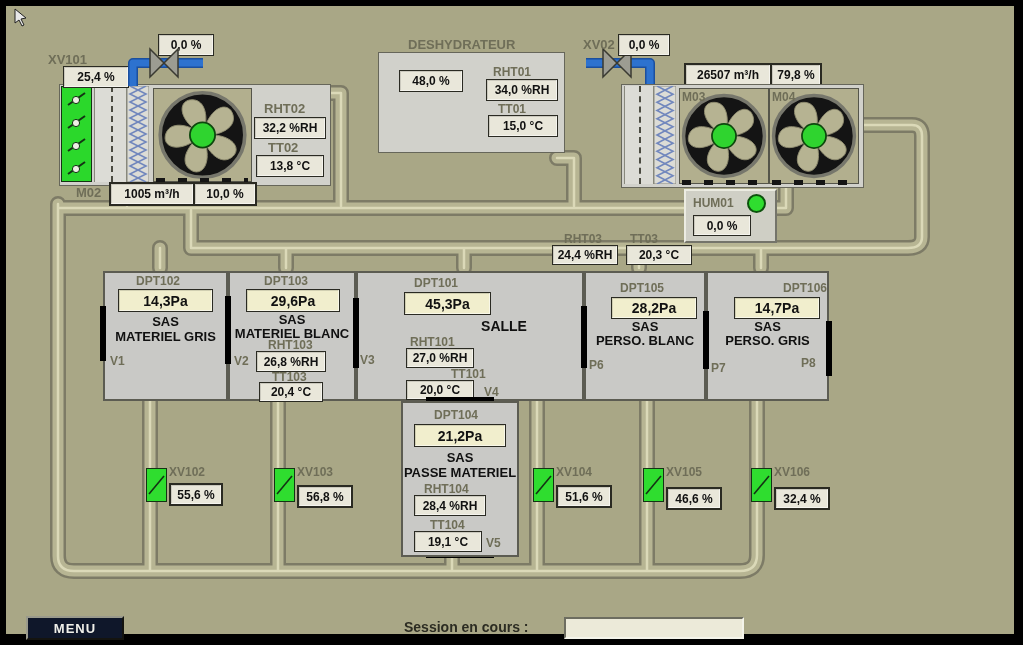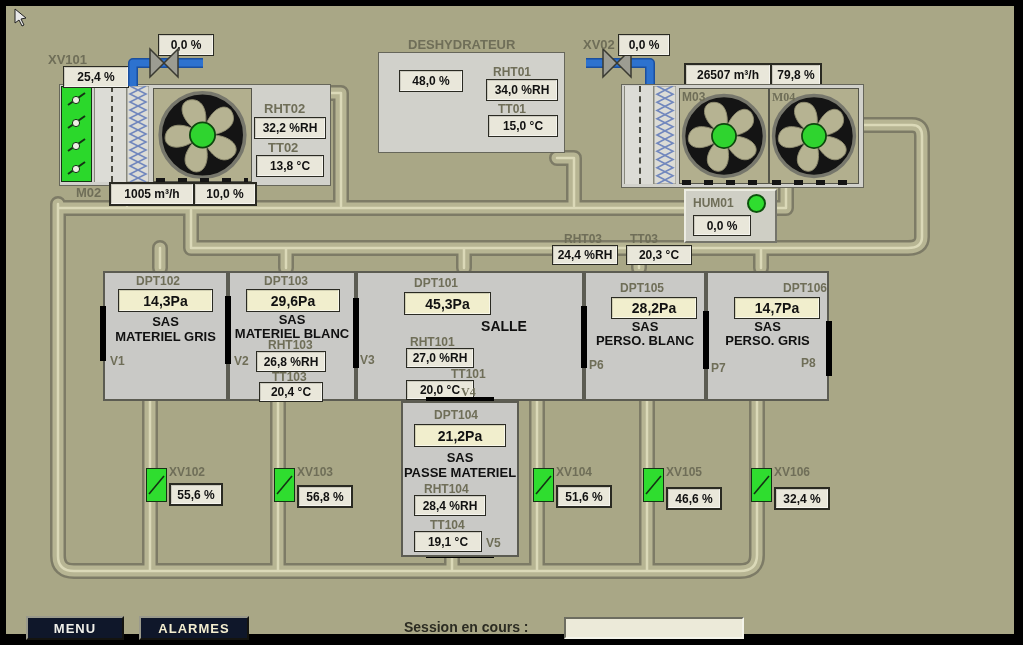--- a/index.html
+++ b/index.html
@@ -153,21 +153,21 @@
     <svg width="86" height="88" viewBox="0 0 100 100" style="display:block;margin:3px auto;">
           <use href="#fan-def"></use>
         </svg>
   </div>
   <div class="fanbox" style="left:763px;top:82px;width:88px;height:94px;">
     <svg width="86" height="88" viewBox="0 0 100 100" style="display:block;margin:3px auto;">
           <use href="#fan-def"></use>
         </svg>
   </div>
   <div class="taglbl" style="left:676px;top:84px;">M03</div>
-  <div class="taglbl" style="left:766px;top:84px;font-family:Liberation Serif, serif;">M04</div>
+  <div class="taglbl" style="left:766px;top:84px;">M04</div>
   <div class="fanfeet" style="left:676px;top:174px;width:82px;"></div>
   <div class="fanfeet" style="left:766px;top:174px;width:82px;"></div>
 
   <div class="panel3d" style="left:678px;top:183px;width:89px;height:50px;">
     <div class="taglbl" style="left:7px;top:5px;">HUM01</div>
     <div class="greenled" style="left:61px;top:3px;width:19px;height:19px;"></div>
     <div class="valbox" style="left:7px;top:24px;width:56px;height:19px;">0,0 %</div>
   </div>
 
   <div class="taglbl" style="left:558px;top:226px;">RHT03</div>
@@ -195,21 +195,21 @@
 
   <div class="room" style="left:350px;top:265px;width:228px;height:130px;"></div>
   <div class="taglbl" style="left:408px;top:270px;">DPT101</div>
   <div class="valbox dptbox" style="left:398px;top:286px;width:85px;height:21px;">45,3Pa</div>
   <div class="roomtxt" style="left:458px;top:312px;width:80px;font-size:14px;">SALLE</div>
   <div class="taglbl" style="left:404px;top:329px;">RHT101</div>
   <div class="valbox" style="left:400px;top:342px;width:66px;height:18px;">27,0 %RH</div>
   <div class="taglbl" style="left:408px;top:361px;margin-left:37px;">TT101</div>
   <div class="valbox" style="left:400px;top:374px;width:66px;height:18px;">20,0 °C</div>
   <div class="taglbl" style="left:354px;top:347px;">V3</div>
-  <div class="taglbl" style="left:455px;top:379px;font-family:Liberation Serif, serif;">V4</div>
+  <div class="taglbl" style="left:478px;top:379px;">V4</div>
 
   <div class="room" style="left:578px;top:265px;width:122px;height:130px;"></div>
   <div class="taglbl" style="left:614px;top:275px;">DPT105</div>
   <div class="valbox dptbox" style="left:605px;top:291px;width:84px;height:20px;">28,2Pa</div>
   <div class="roomtxt" style="left:578px;top:313px;width:122px;">SAS</div>
   <div class="roomtxt" style="left:578px;top:327px;width:122px;">PERSO. BLANC</div>
   <div class="taglbl" style="left:583px;top:352px;">P6</div>
 
   <div class="room" style="left:700px;top:265px;width:123px;height:130px;"></div>
   <div class="taglbl" style="left:737px;top:275px;padding-left:40px;">DPT106</div>
@@ -268,21 +268,20 @@
   <div class="valbox" style="left:660px;top:481px;width:52px;height:19px;border-width:2px;">46,6 %</div>
 
   <svg class="abs" style="left:745px;top:462px;" width="21" height="34">
         <rect x="0.5" y="0.5" width="20" height="33" fill="#2fdd2f" stroke="#143214"></rect>
         <line x1="3" y1="26" x2="18" y2="8" stroke="#143214" stroke-width="1.6"></line>
       </svg>
   <div class="taglbl" style="left:768px;top:459px;">XV106</div>
   <div class="valbox" style="left:768px;top:481px;width:52px;height:19px;border-width:2px;">32,4 %</div>
 
   <button class="footbtn" style="left:20px;top:610px;width:98px;">MENU</button>
-  <button class="footbtn" style="left:133px;top:610px;width:110px;color:#f3edcf;">ALARMES</button>
   <div class="sessionlbl" style="left:398px;top:613px;">Session en cours :</div>
   <input id="session-input" style="left: 558px; top: 611px;" value="">
 
   <svg class="abs" style="left:8px;top:2px;" width="14" height="20" viewBox="0 0 14 20">
     <polygon points="1,1 1,15 5,12 8,18 10,17 7,11 12,10" fill="#e8e8e8" stroke="#222" stroke-width="1"></polygon>
   </svg>
 
  </div>
 </div>
 

